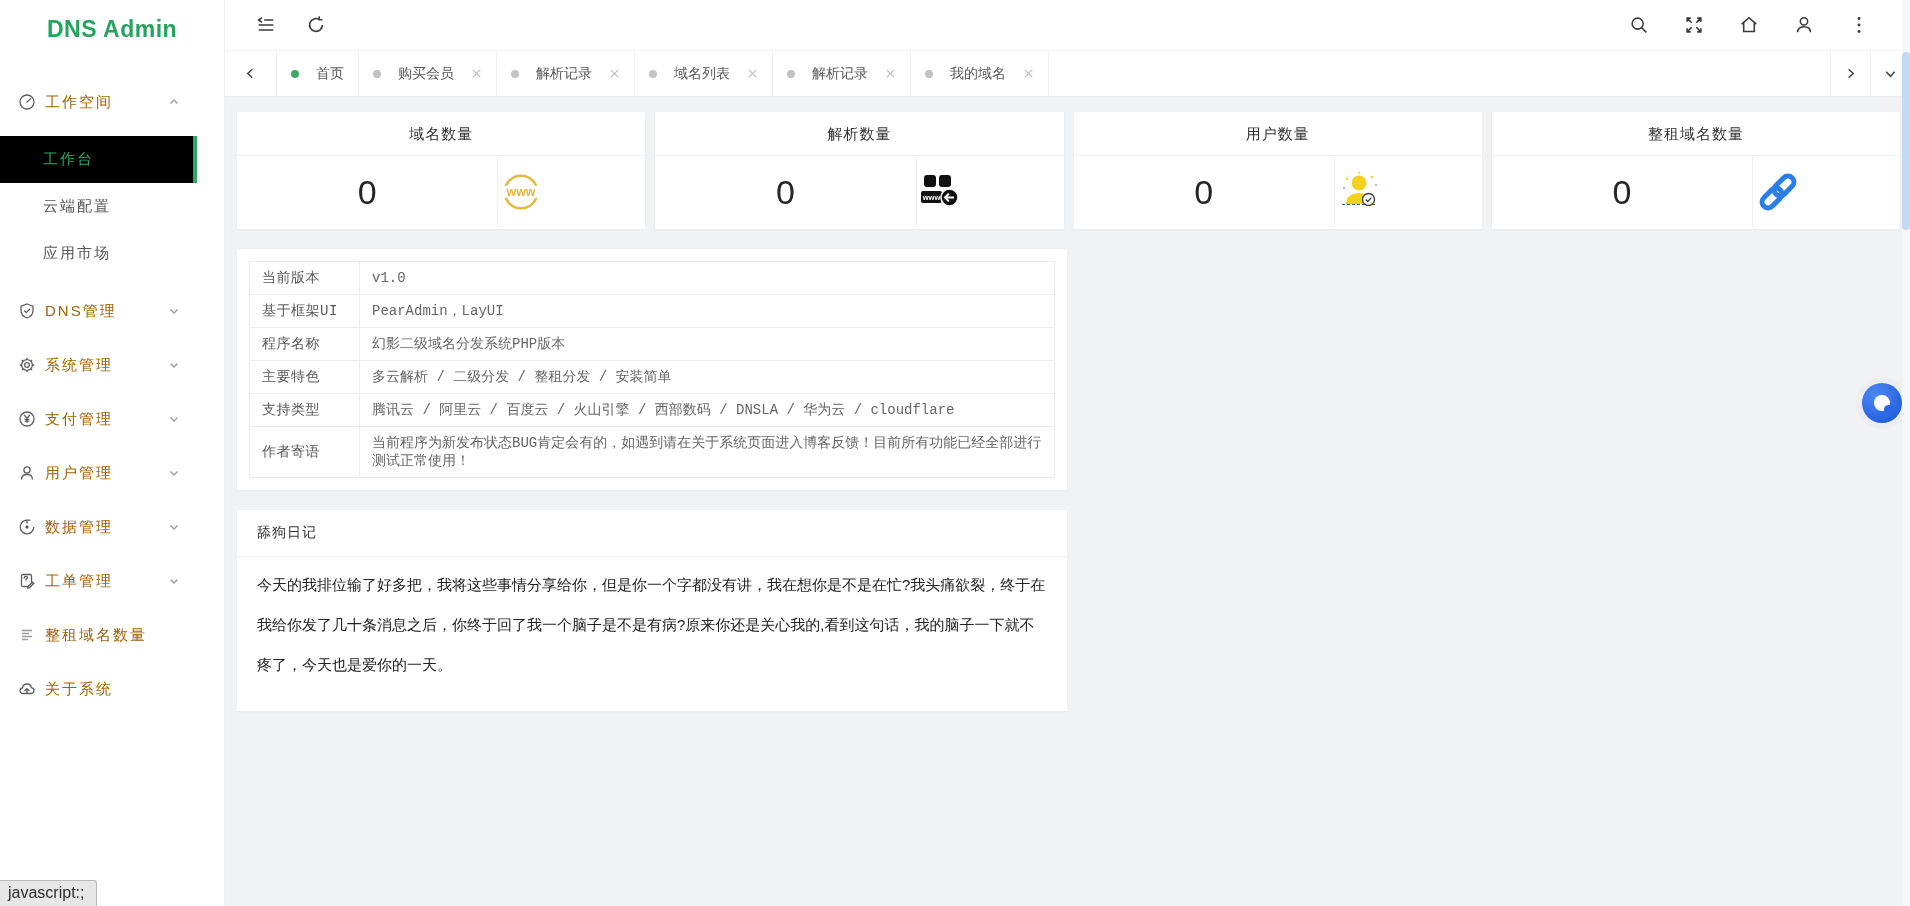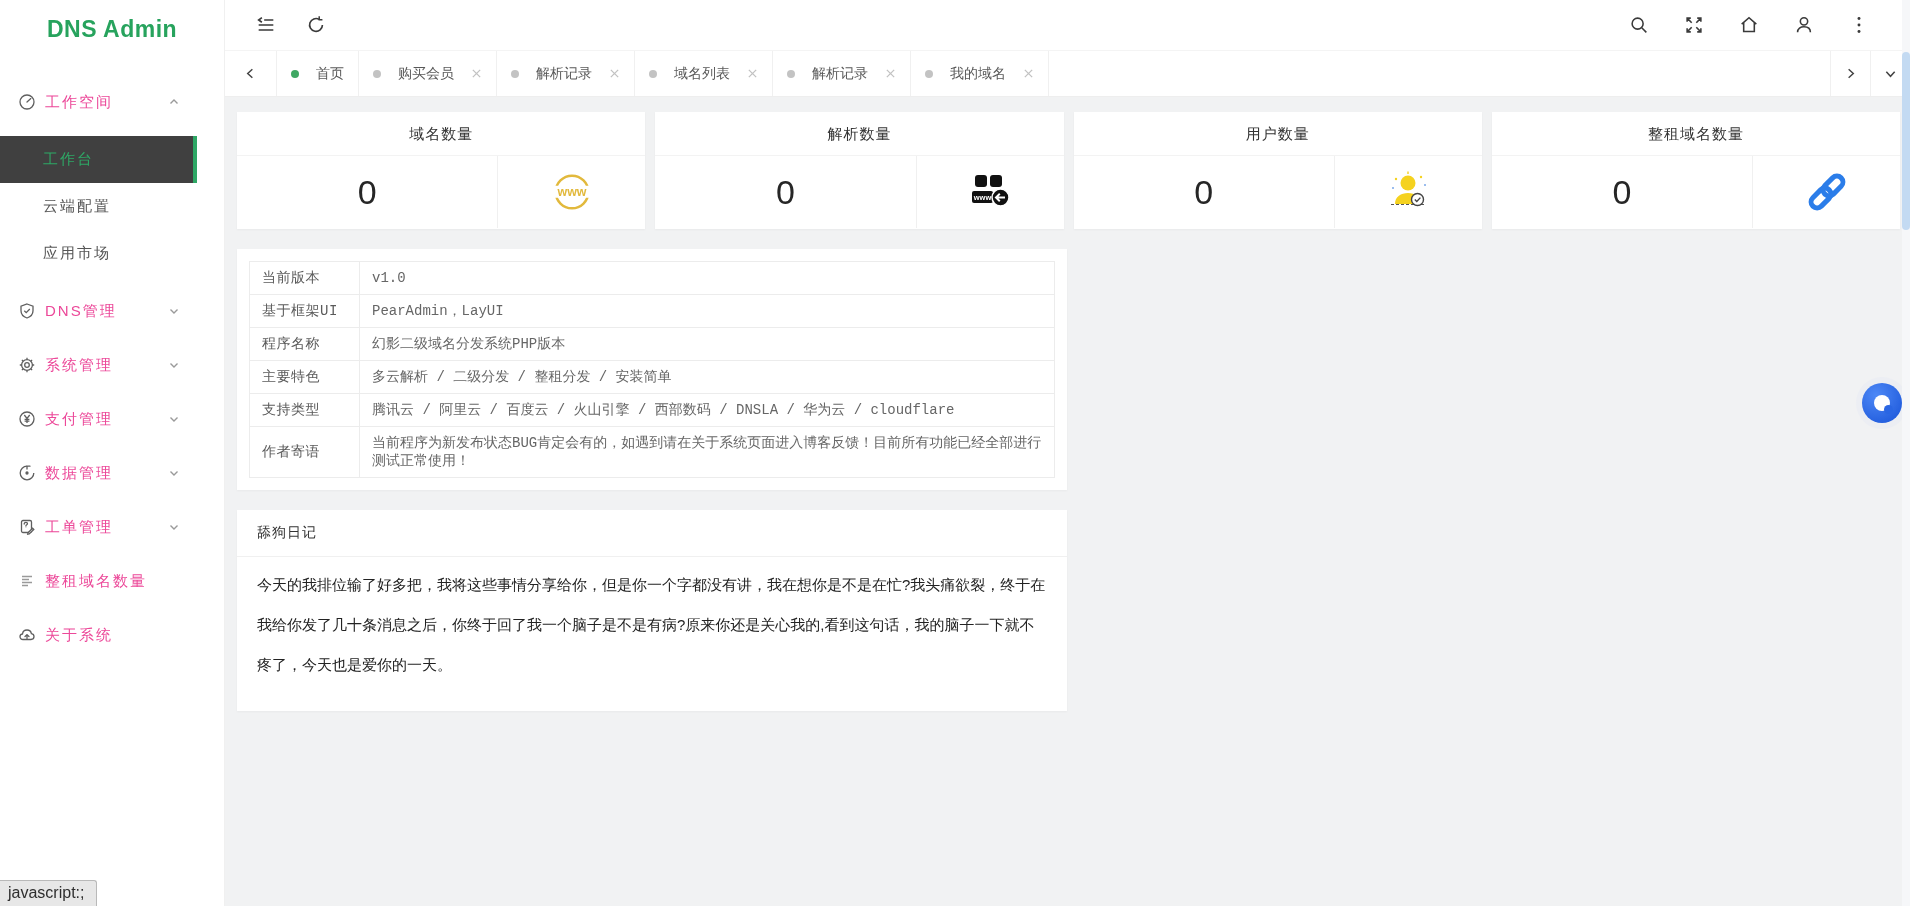--- a/index.html
+++ b/index.html
@@ -3,25 +3,25 @@
 <meta charset="utf-8">
 <style>
   * { box-sizing: border-box; margin: 0; padding: 0; }
   html,body { width:1910px; height:906px; overflow:hidden; font-family:"Liberation Sans","DejaVu Sans",sans-serif; background:#f1f2f3; }
   .app { display:flex; width:100%; height:100%; }
 
   
   .sidebar { width:225px; background:#fff; border-right:1px solid #f0f0f0; flex-shrink:0; }
   .logo { height:58px; display:flex; align-items:center; justify-content:center; font-size:23px; font-weight:bold; color:#27a35d; letter-spacing:.5px; }
   .menu { padding-top:10px; }
-  .menu-item { height:40px; margin:14px 0; display:flex; align-items:center; padding-left:18px; color:#ec4899; font-size:15px; letter-spacing:2px; cursor:pointer; }
+  .menu-item { height:40px; margin:14px 0; display:flex; align-items:center; padding-left:18px; color:#a16207; font-size:15px; letter-spacing:2px; cursor:pointer; }
   .menu-item .mi { width:18px; height:18px; margin-right:9px; display:inline-flex; color:#5f5f5f; flex-shrink:0; }
   .menu-item .chev { margin-left:auto; margin-right:44px; width:12px; height:12px; color:#9a9a9a; display:inline-flex; }
   .submenu-item { height:47px; display:flex; align-items:center; padding-left:43px; color:#565656; font-size:15px; letter-spacing:2px; cursor:pointer; }
-  .submenu-item.active { background:#404040; color:#2ea765; width:197px; border-right:4px solid #2ea765; }
+  .submenu-item.active { background:#000000; color:#2ea765; width:197px; border-right:4px solid #2ea765; }
 
   
   .main { flex:1; display:flex; flex-direction:column; min-width:0; }
   .topbar { height:50px; background:#fff; display:flex; align-items:center; justify-content:space-between; }
   .tb-left { display:flex; gap:28px; padding-left:30px; }
   .tb-right { display:flex; gap:33px; padding-right:40px; }
   .icon-btn { width:22px; height:22px; border:none; background:none; color:#3a3a3a; cursor:pointer; display:inline-flex; align-items:center; justify-content:center; padding:0; }
 
   .tabbar { height:47px; background:#fff; border-top:1px solid #f4f4f4; border-bottom:1px solid #eee; display:flex; align-items:stretch; }
   .tab-nav { width:52px; display:flex; align-items:center; justify-content:center; color:#444; cursor:pointer; }
@@ -35,21 +35,21 @@
   .tab-spacer { flex:1; }
 
   .content { flex:1; padding:15px 10px 0 12px; overflow:hidden; }
 
   
   .stats-row { display:flex; gap:10px; }
   .stat-card { flex:1; height:117px; background:#fff; box-shadow:0 1px 2px rgba(0,0,0,.04); }
   .stat-head { height:44px; line-height:44px; text-align:center; font-size:15px; color:#333; letter-spacing:1px; border-bottom:1px solid #f3f3f3; }
   .stat-body { height:72px; display:flex; }
   .stat-value { width:64%; display:flex; align-items:center; justify-content:center; font-size:34px; color:#262626; border-right:1px solid #f0f0f0; }
-  .stat-iconbox { flex:1; display:flex; align-items:center; justify-content:center; }
+  .stat-iconbox { flex:1; display:flex; align-items:center; }
 
   
   .left-col { width:830px; }
   .info-card { margin-top:20px; background:#fff; box-shadow:0 1px 2px rgba(0,0,0,.04); padding:12px; }
   table.info { width:100%; border-collapse:collapse; font-size:14px; }
   table.info td { border:1px solid #ececec; padding:7px 12px; line-height:18px;font-family:Liberation Mono, monospace; }
   td.ilabel { width:110px; color:#5a5a5a; letter-spacing:.5px; white-space:nowrap; }
   td.ivalue { color:#666; }
 
   
@@ -145,20 +145,34 @@
             </svg>
           </span>
         <span>支付管理</span>
         <span class="chev">
             <svg viewBox="0 0 12 12" fill="none" stroke="currentColor" stroke-width="1.4">
               <path d="M2.5 4.5 L6 8 L9.5 4.5"></path>
             </svg>
           </span>
       </div>
 
+      <div class="menu-item">
+        <span class="mi">
+            <svg viewBox="0 0 18 18" fill="none" stroke="currentColor" stroke-width="1.3">
+              <circle cx="9" cy="6" r="3.1"></circle>
+              <path d="M3.6 15.4 C3.6 12.1 6.1 10.5 9 10.5 C11.9 10.5 14.4 12.1 14.4 15.4"></path>
+            </svg>
+          </span>
+        <span>用户管理</span>
+        <span class="chev">
+            <svg viewBox="0 0 12 12" fill="none" stroke="currentColor" stroke-width="1.4">
+              <path d="M2.5 4.5 L6 8 L9.5 4.5"></path>
+            </svg>
+          </span>
+      </div>
 
       <div class="menu-item">
         <span class="mi">
             <svg viewBox="0 0 18 18" fill="none" stroke="currentColor" stroke-width="1.3">
               <path d="M15.8 9 A6.8 6.8 0 1 1 9 2.2"></path>
               <path d="M9 2.2 L12 2.2 M9 2.2 L9 5" stroke-linecap="round"></path>
               <circle cx="9" cy="9" r="1" fill="currentColor"></circle>
             </svg>
           </span>
         <span>数据管理</span>

